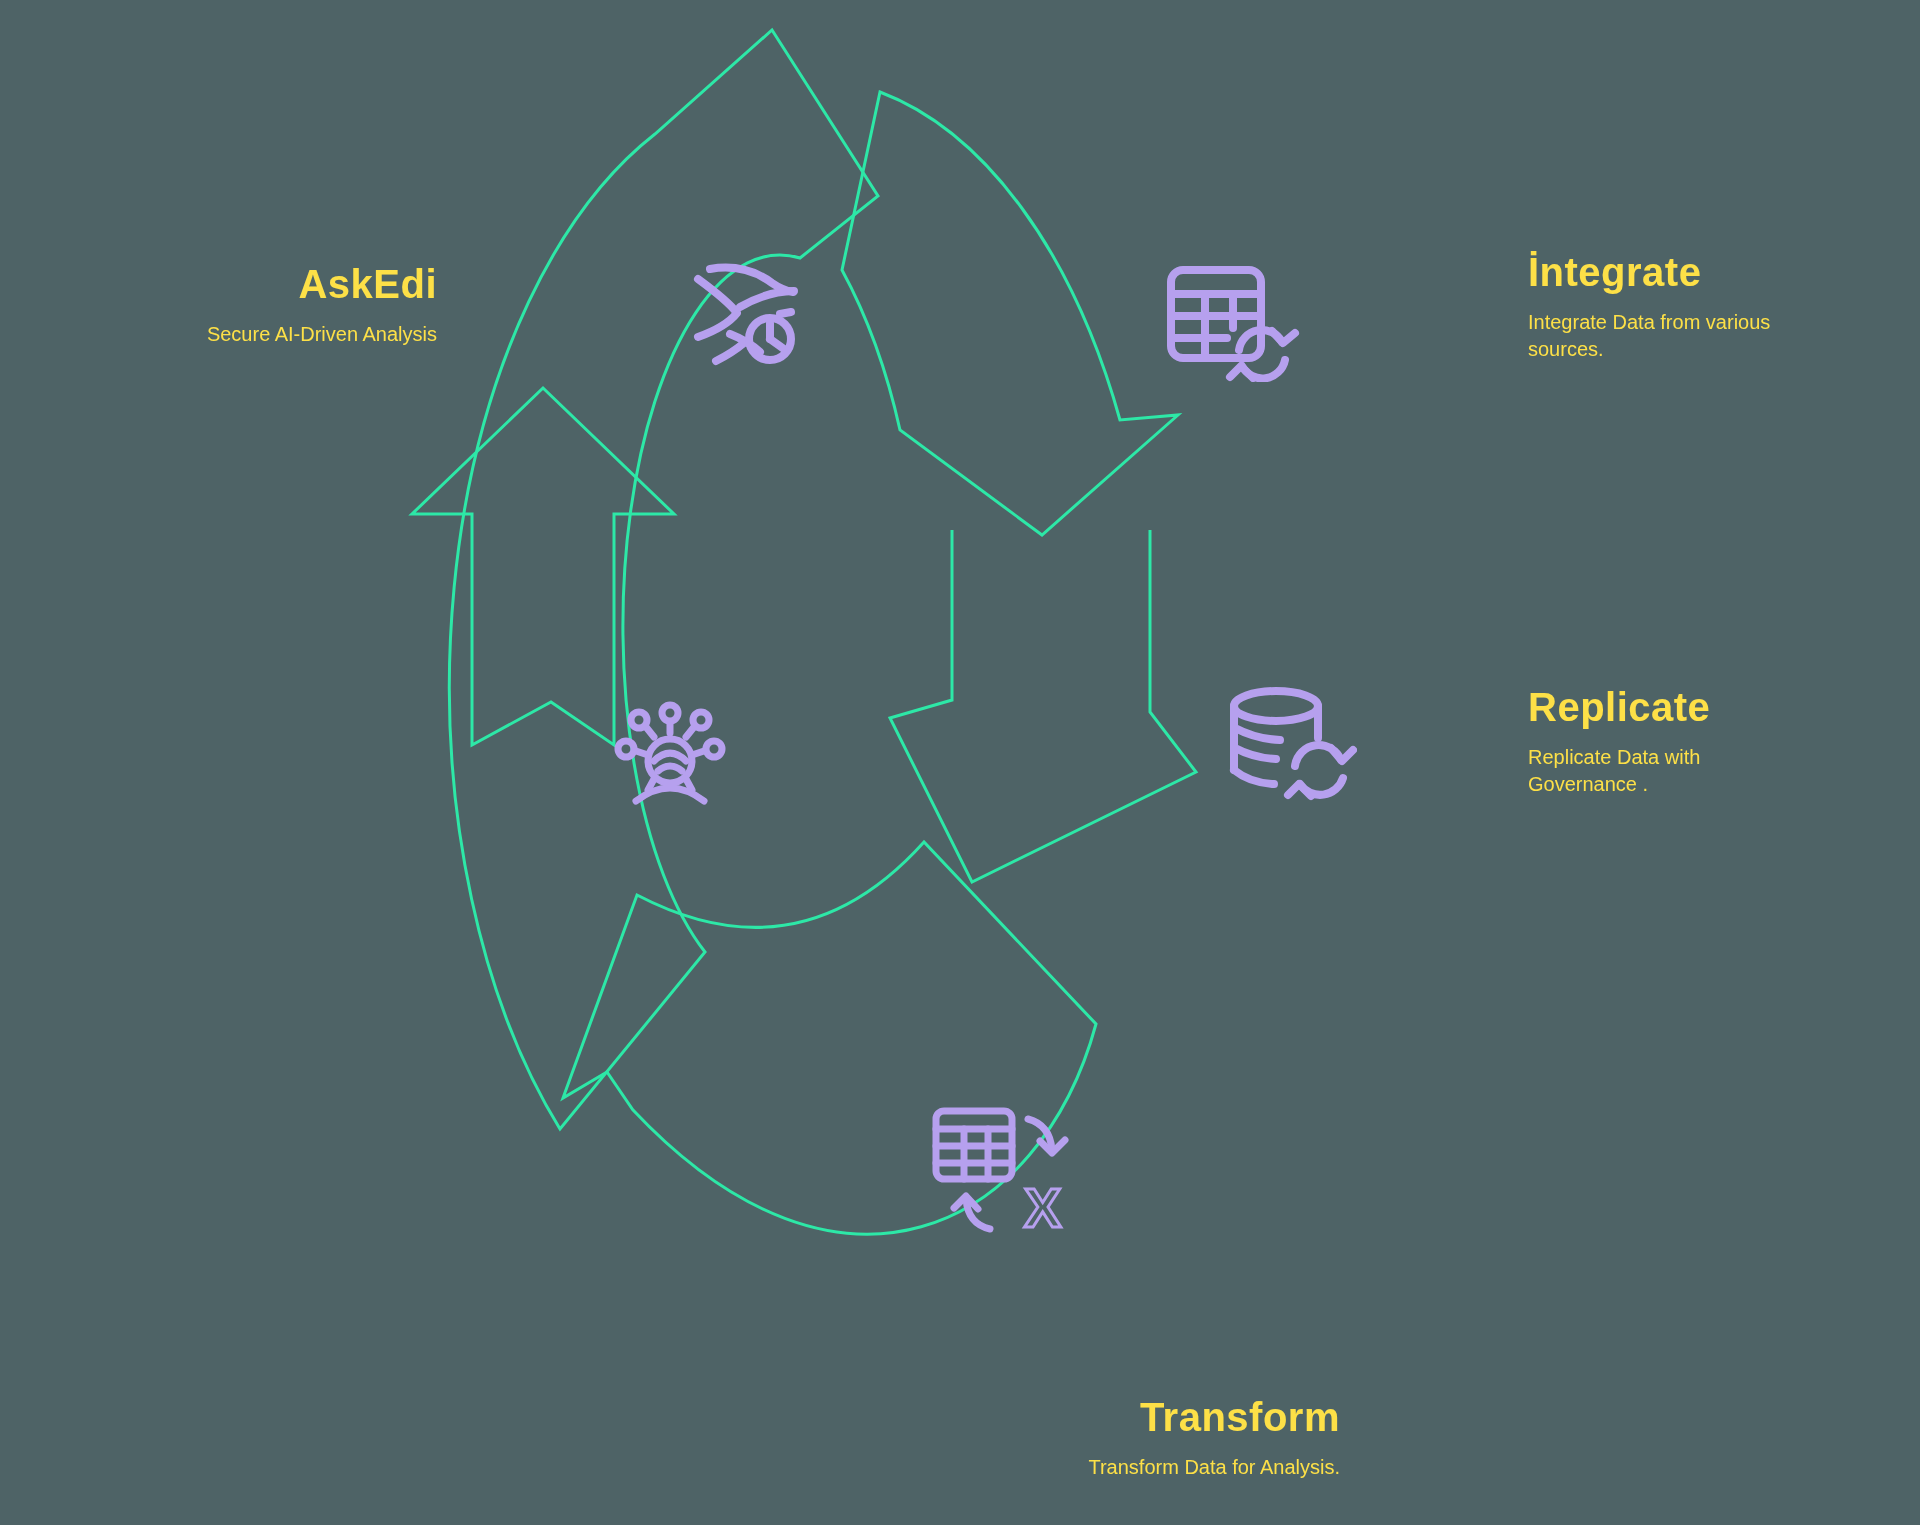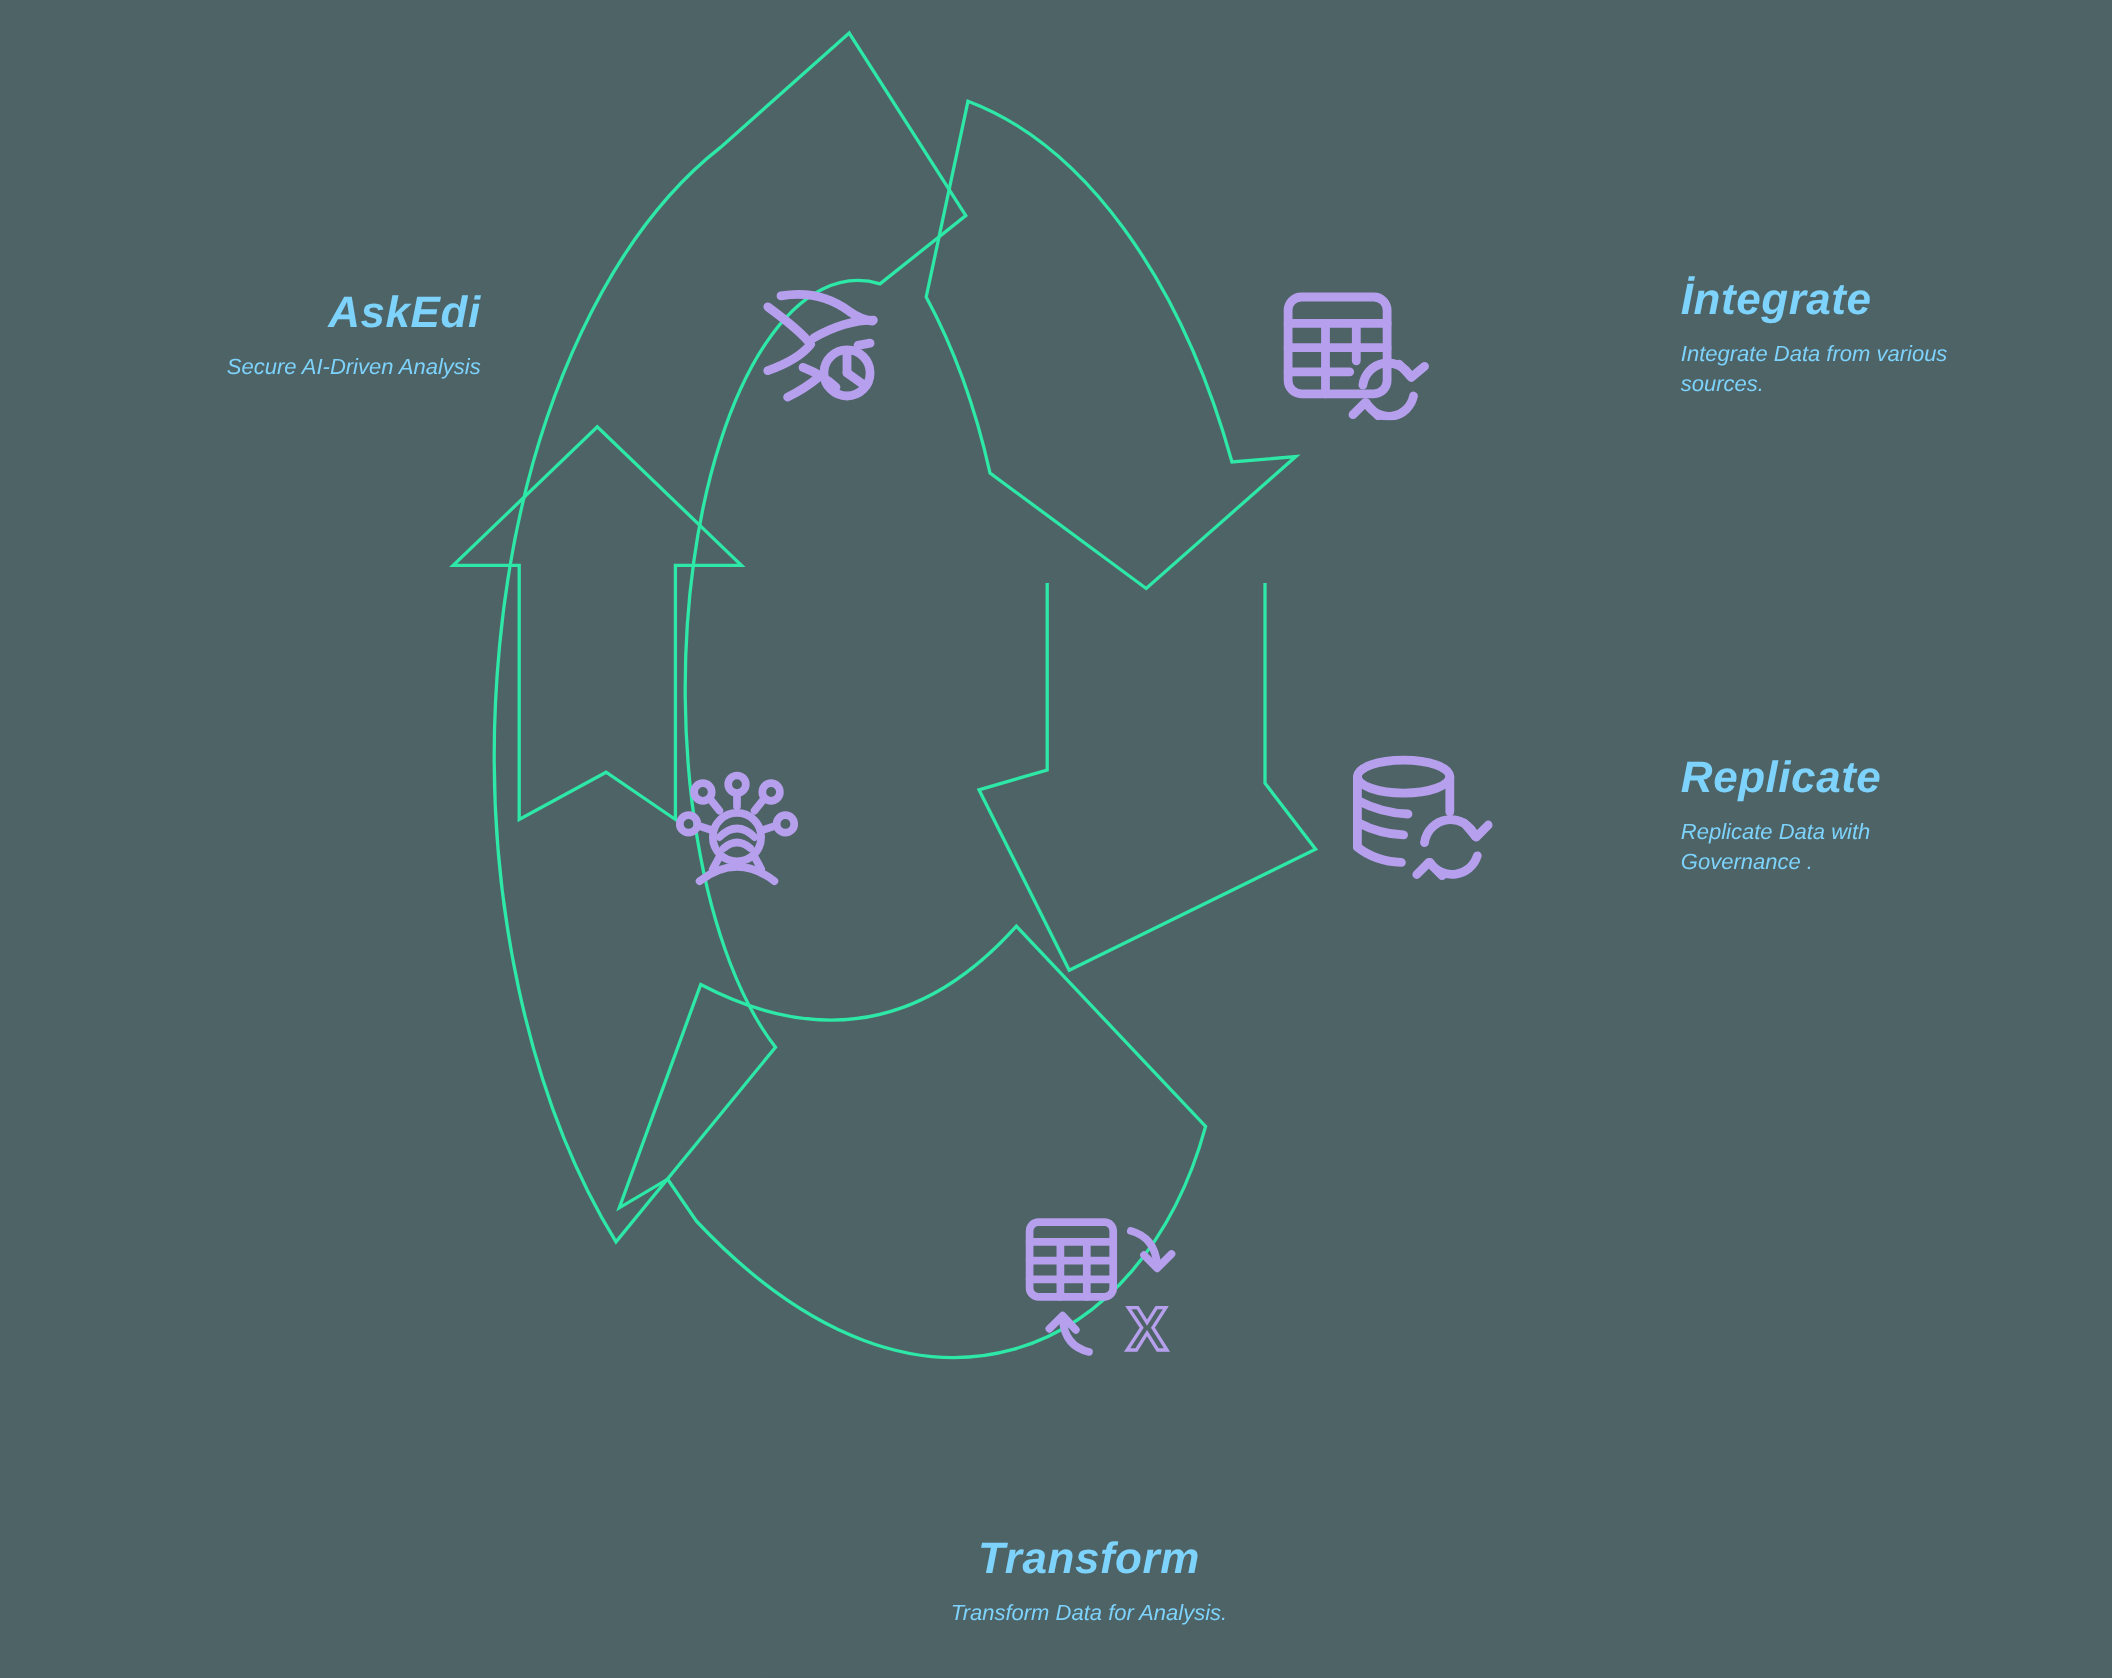--- a/index.html
+++ b/index.html
@@ -6,21 +6,21 @@
   .stage{
     position:relative;width:1920px;height:1525px;background:#4e6366;
     overflow:hidden;font-family:"Liberation Sans",sans-serif;
   }
   .arrows-svg{position:absolute;left:0;top:0;}
   .arrow-path{fill:none;stroke:#2de8a7;stroke-width:3;stroke-linejoin:miter;}
   .icon-box{position:absolute;}
   .icon-box svg{display:block;}
   .ic{fill:none;stroke:#b6a0ee;stroke-width:8;stroke-linecap:round;stroke-linejoin:round;}
   .ic-thin{fill:none;stroke:#b6a0ee;stroke-width:7;stroke-linecap:round;stroke-linejoin:round;}
-  .label{position:absolute;color:#7dd3fc;font-style:italic;}
+  .label{position:absolute;color:#fde047;}
   .label .title{font-size:40px;font-weight:bold;letter-spacing:.5px;}
   .label .desc{font-size:20px;margin-top:14px;line-height:1.35;white-space:pre-wrap;}
   .align-right{text-align:right;}
   .align-center{text-align:center;}
   .align-left{text-align:left;}
   .x-glyph{font-family:"Liberation Sans",sans-serif;font-weight:bold;font-size:56px;
     fill:none;stroke:#b6a0ee;stroke-width:3;}
 </style>
 </head>
 <body>
@@ -131,19 +131,19 @@
     <div class="desc">Integrate Data from various
 sources.</div>
   </div>
 
   <div class="label align-left" style="left:1528px;top:685px;width:420px;">
     <div class="title">Replicate</div>
     <div class="desc">Replicate Data with
 Governance .</div>
   </div>
 
-  <div class="label align-center" style="left:640px;top:1395px;width:700px;">
+  <div class="label align-center" style="left:640px;top:1395px;width:700px;text-align:right;">
     <div class="title">Transform</div>
     <div class="desc">Transform Data for Analysis.</div>
   </div>
 
 
 </div>
 
 </body></html>

